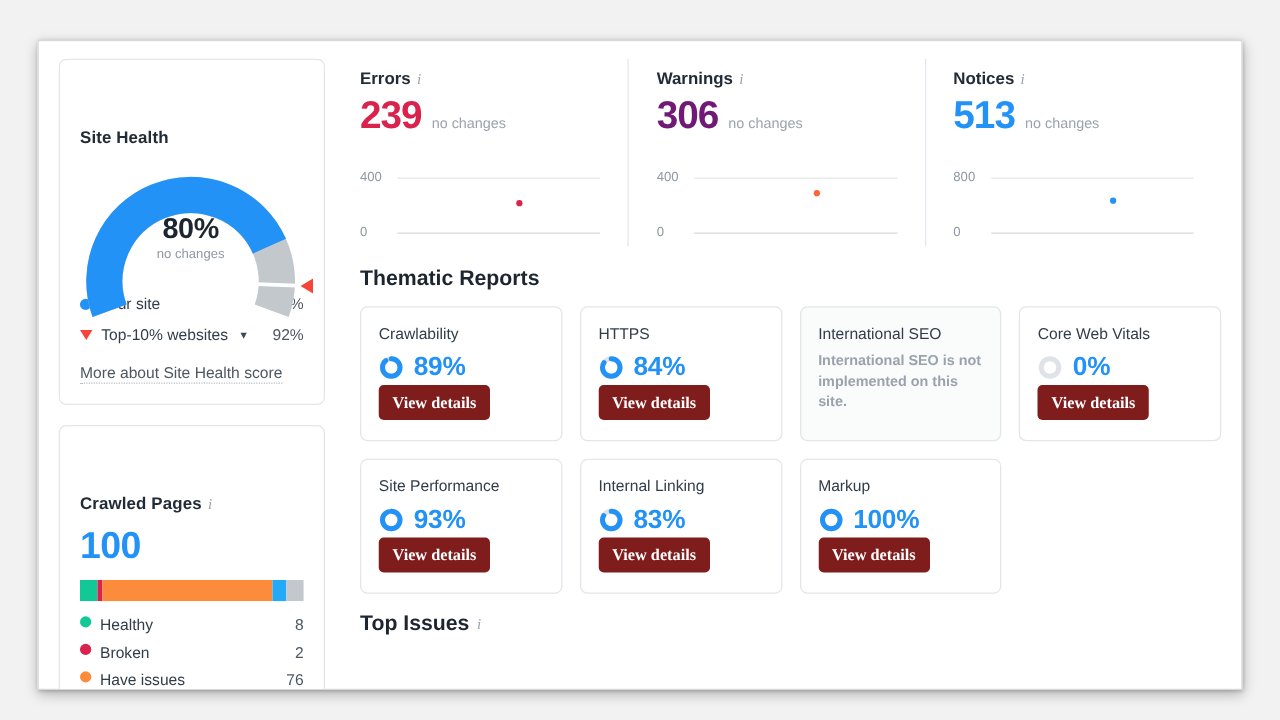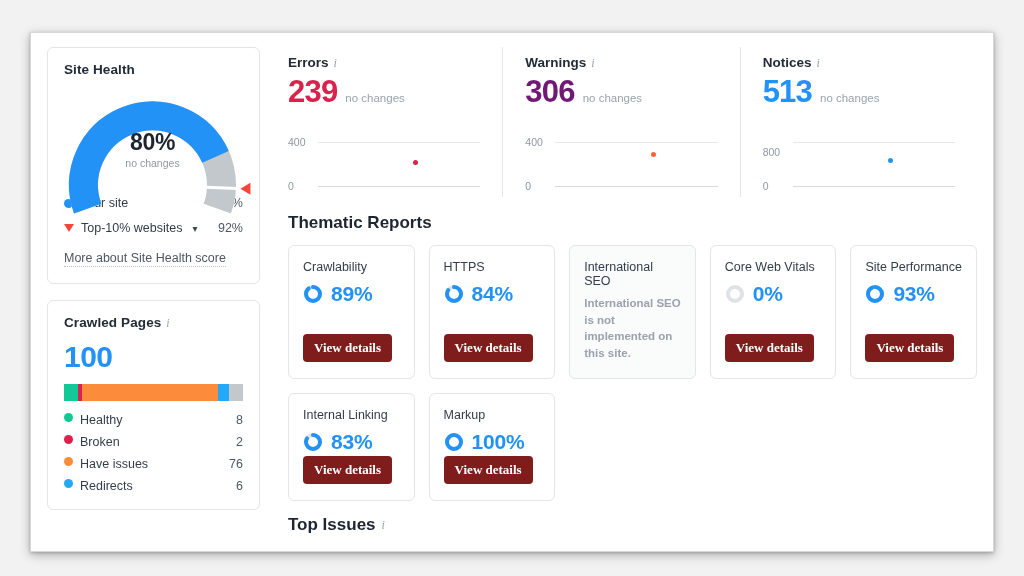--- a/index.html
+++ b/index.html
@@ -32,21 +32,21 @@
   .left-col { width: 213px; flex: 0 0 213px; display: flex; flex-direction: column; gap: 16px; }
 
   .card {
     background: #fff;
     border: 1px solid #e3e5e8;
     border-radius: 6px;
     padding: 14px 16px 16px 16px;
   }
   .card-title {
     font-size: 13.5px; font-weight: bold; color: #222c37; letter-spacing: .1px;
-    display: flex; align-items: center; gap: 5px;
+    display: flex; align-items: center; gap: 5px; margin-top: 40px;
   }
   .info-icon {
     font-family: "Liberation Serif", serif;
     font-style: italic; font-size: 12px; color: #9aa3ad; font-weight: normal;
     line-height: 1;
   }
 
   
   .gauge-wrap { position: relative; width: 181px; height: 96px; margin: 12px 0 6px -2px; }
   .gauge-wrap svg { display: block; overflow: visible; }
@@ -96,21 +96,21 @@
   .stat-numline { display: flex; align-items: baseline; gap: 8px; margin-top: 4px; }
   .stat-num { font-size: 31px; font-weight: bold; letter-spacing: -.8px; }
   .stat-change { font-size: 11.5px; color: #9aa3ad; }
   .spark { position: relative; margin-top: 24px; height: 62px; }
   .spark .ax-lbl { position: absolute; left: 0; font-size: 10.5px; color: #8f98a3; }
   .spark .ax-line { position: absolute; left: 30px; right: 0; height: 1px; }
   .spark .pt { position: absolute; width: 5px; height: 5px; border-radius: 50%; }
 
   
   .sec-title { font-size: 17px; font-weight: bold; color: #1d2530; margin: 16px 0 0 8px; }
-  .grid { display: grid; grid-template-columns: repeat(5, 1fr); gap: 14px; margin: 12px 0 0 8px; }
+  .grid { display: grid; grid-template-columns: repeat(4, 1fr); gap: 14px; margin: 12px 0 0 8px; }
   .tcard {
     border: 1px solid #e3e5e8; border-radius: 6px; background: #fff;
     padding: 14px 14px 16px 14px; min-height: 108px;
     display: flex; flex-direction: column;
   }
   .tcard.muted { background: #fafbfb; border-color: #e3e5e8; }
   .tcard-title { font-size: 12.5px; color: #323d4a; }
   .tcard-note { font-size: 11.5px; color: #9aa3ad; line-height: 1.45; margin-top: 7px; font-weight: bold; }
   .ring-line { display: flex; align-items: center; gap: 8px; margin-top: 8px; }
   .ring-pct { font-size: 21px; font-weight: bold; color: #2292f7; letter-spacing: -.2px; }
@@ -260,21 +260,21 @@
           <div class="stat">
             <div class="stat-title">
               <span>Notices</span>
               <span class="info-icon">i</span>
             </div>
             <div class="stat-numline">
               <span class="stat-num" style="color:#2292f7">513</span>
               <span class="stat-change">no changes</span>
             </div>
             <div class="spark">
-              <span class="ax-lbl" style="top:12px">800</span>
+              <span class="ax-lbl" style="top:2px">800</span>
               <span class="ax-line" style="top:8px;background:#e6e8ea"></span>
               <span class="ax-lbl" style="top:46px">0</span>
               <span class="ax-line" style="top:52px;background:#d8dade"></span>
               <span class="pt" style="background:#2292f7;left:calc(30px + 60% - 20px);top:23.785px"></span>
             </div>
           </div>
         </div>
 
       <div class="sec-title">Thematic Reports</div>
 

